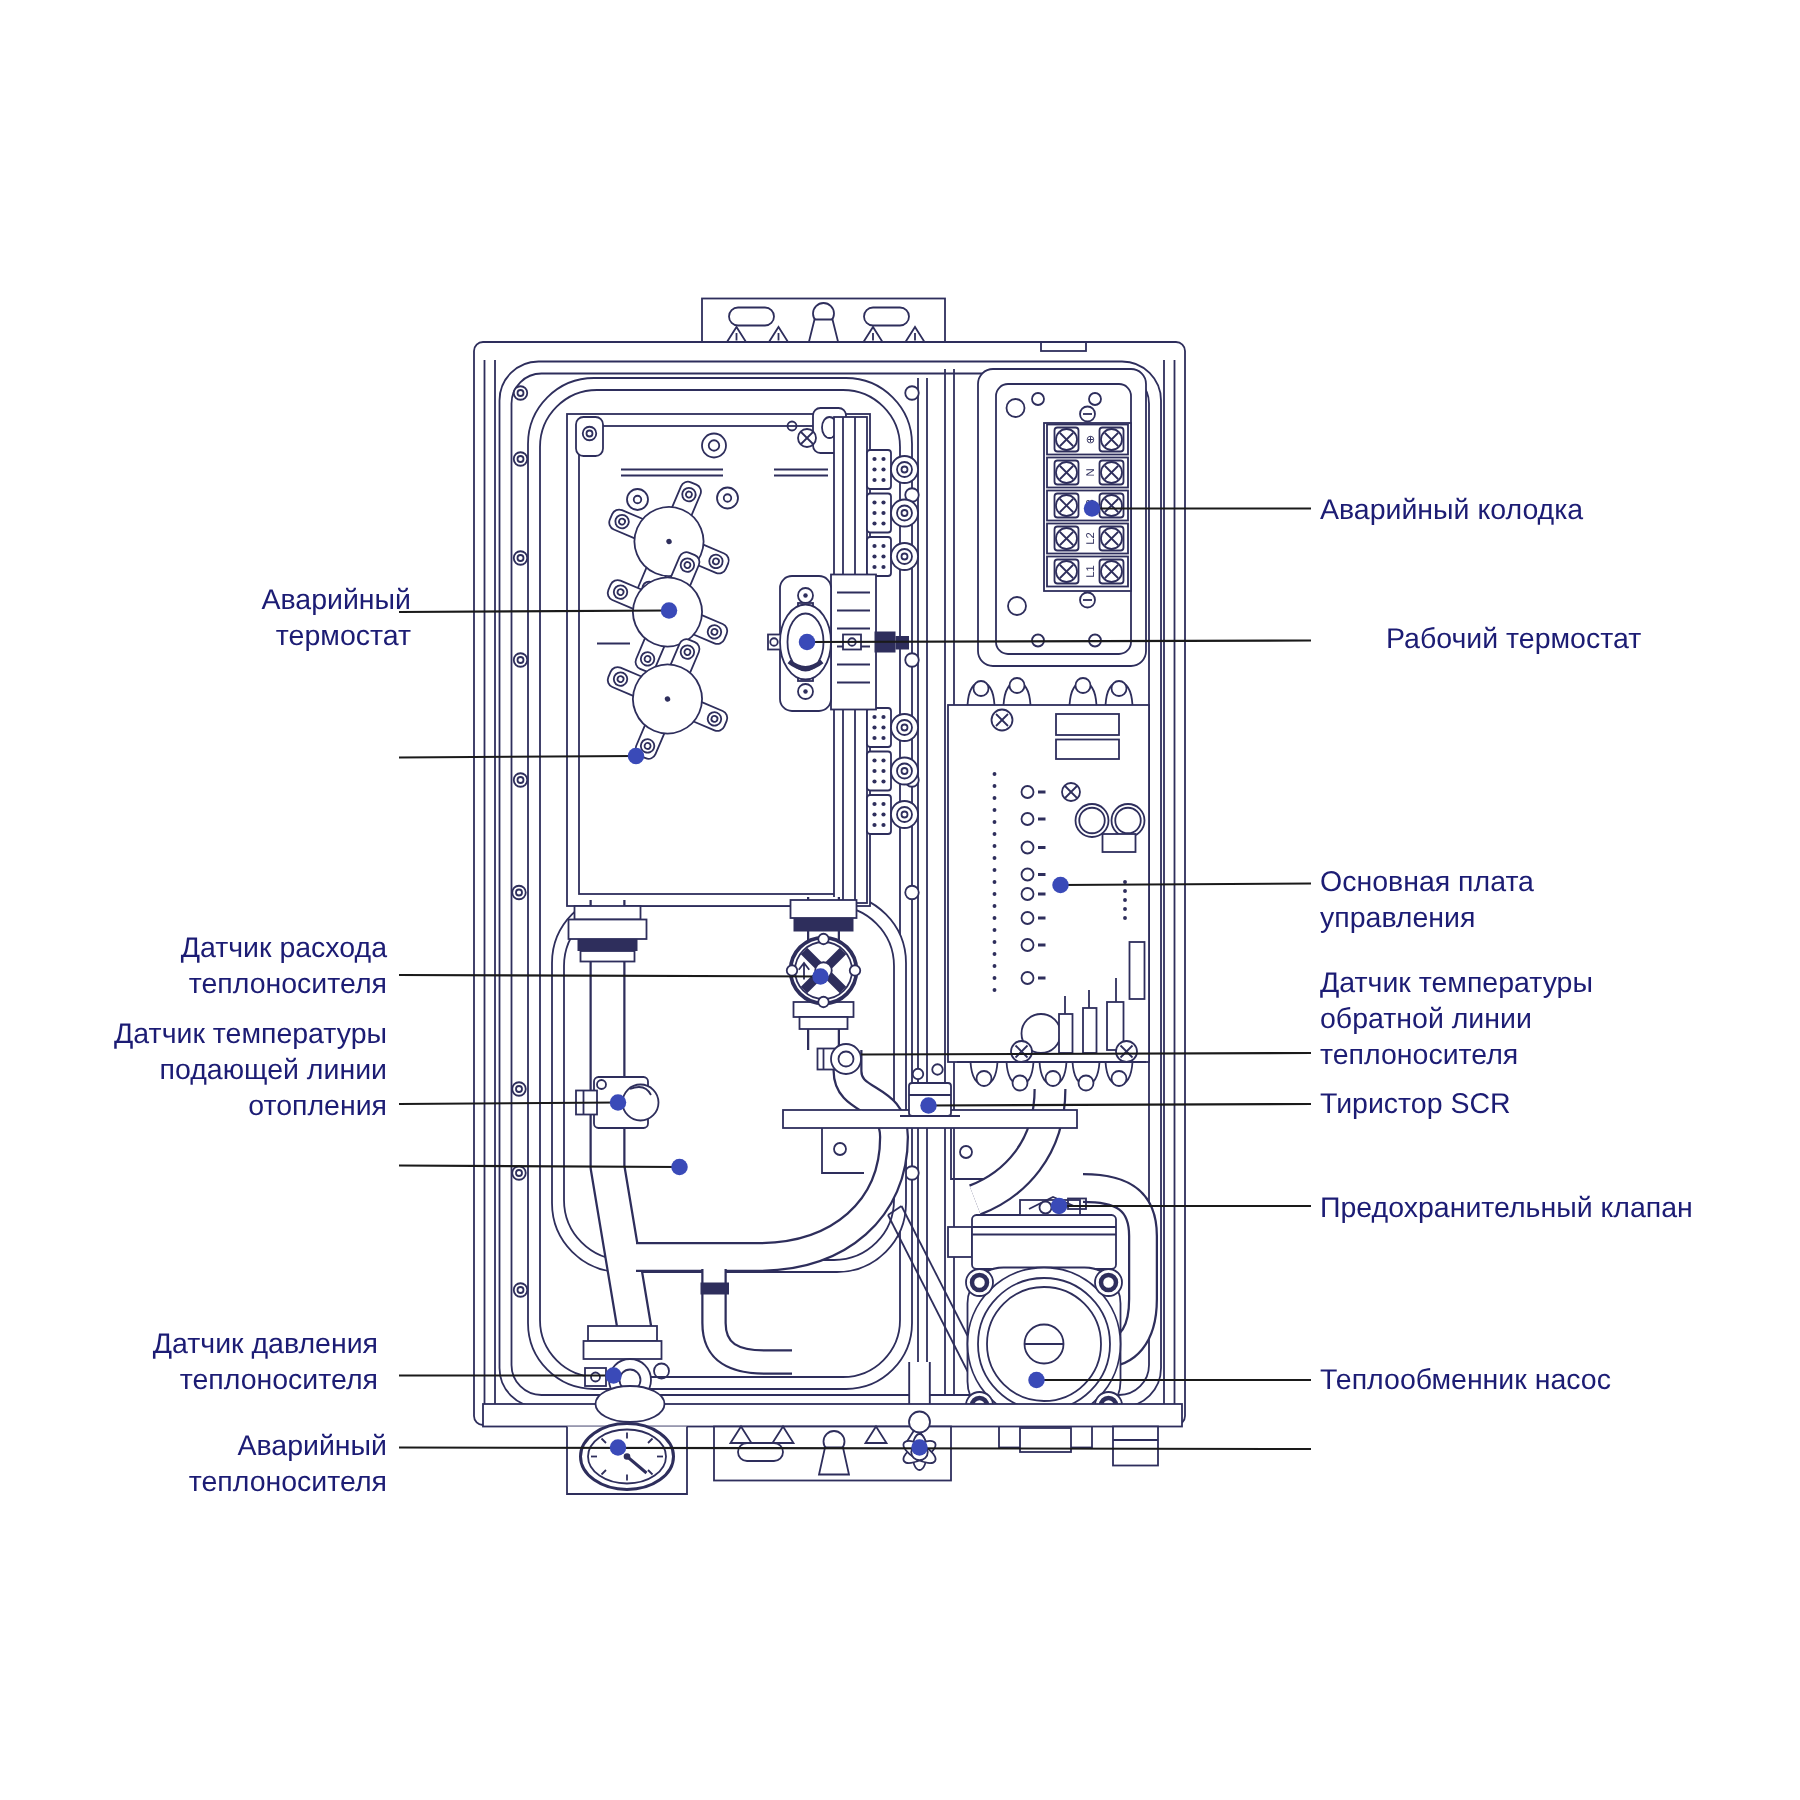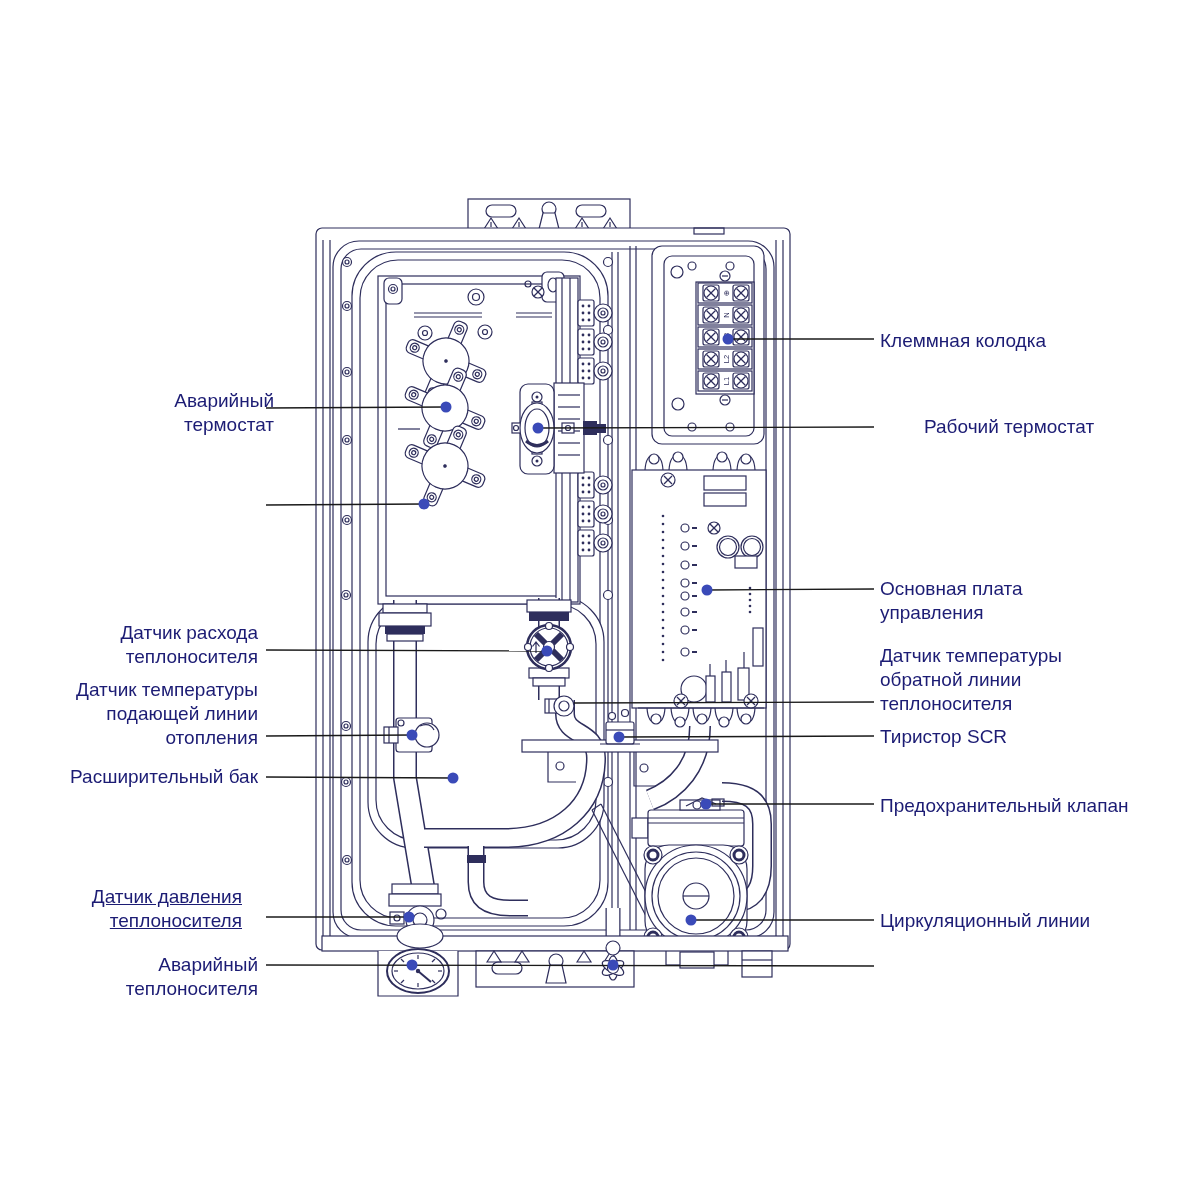--- a/index.html
+++ b/index.html
@@ -536,30 +536,29 @@
   </g>
 </svg>
 
 <div class="lbl left" style="left:34px;top:389px;">Аварийный
 термостат</div>
 <div class="lbl left" style="left:18px;top:621px;">Датчик расхода
 теплоносителя</div>
 <div class="lbl left" style="left:18px;top:678px;">Датчик температуры
 подающей линии
 отопления</div>
-<div class="lbl left" style="left:18px;top:765px;">Расширительный бак</div>
-<div class="lbl left" style="left:2px;top:885px;text-decoration:underline;">Датчик давления
+<div class="lbl left" style="left:12px;top:885px;">Датчик давления
 теплоносителя</div>
 <div class="lbl left" style="left:18px;top:953px;">Аварийный
 теплоносителя</div>
 
-<div class="lbl right" style="left:880px;top:329px;">Клеммная колодка</div>
+<div class="lbl right" style="left:880px;top:329px;">Аварийный колодка</div>
 <div class="lbl right" style="left:924px;top:415px;">Рабочий термостат</div>
 <div class="lbl right" style="left:880px;top:577px;">Основная плата
 управления</div>
 <div class="lbl right" style="left:880px;top:644px;">Датчик температуры
 обратной линии
 теплоносителя</div>
 <div class="lbl right" style="left:880px;top:725px;">Тиристор SCR</div>
 <div class="lbl right" style="left:880px;top:794px;">Предохранительный клапан</div>
-<div class="lbl right" style="left:880px;top:909px;">Циркуляционный линии</div>
+<div class="lbl right" style="left:880px;top:909px;">Теплообменник насос</div>
 
 </div>
 
 </body></html>

